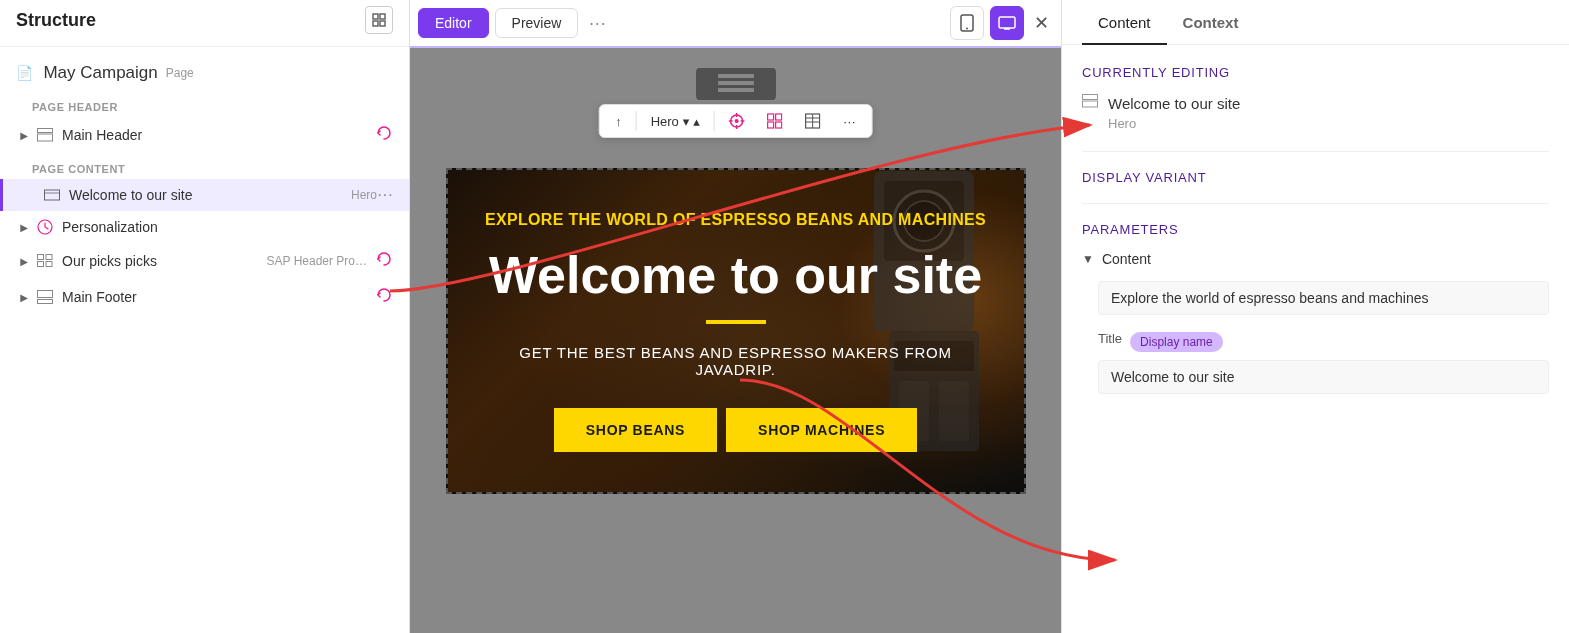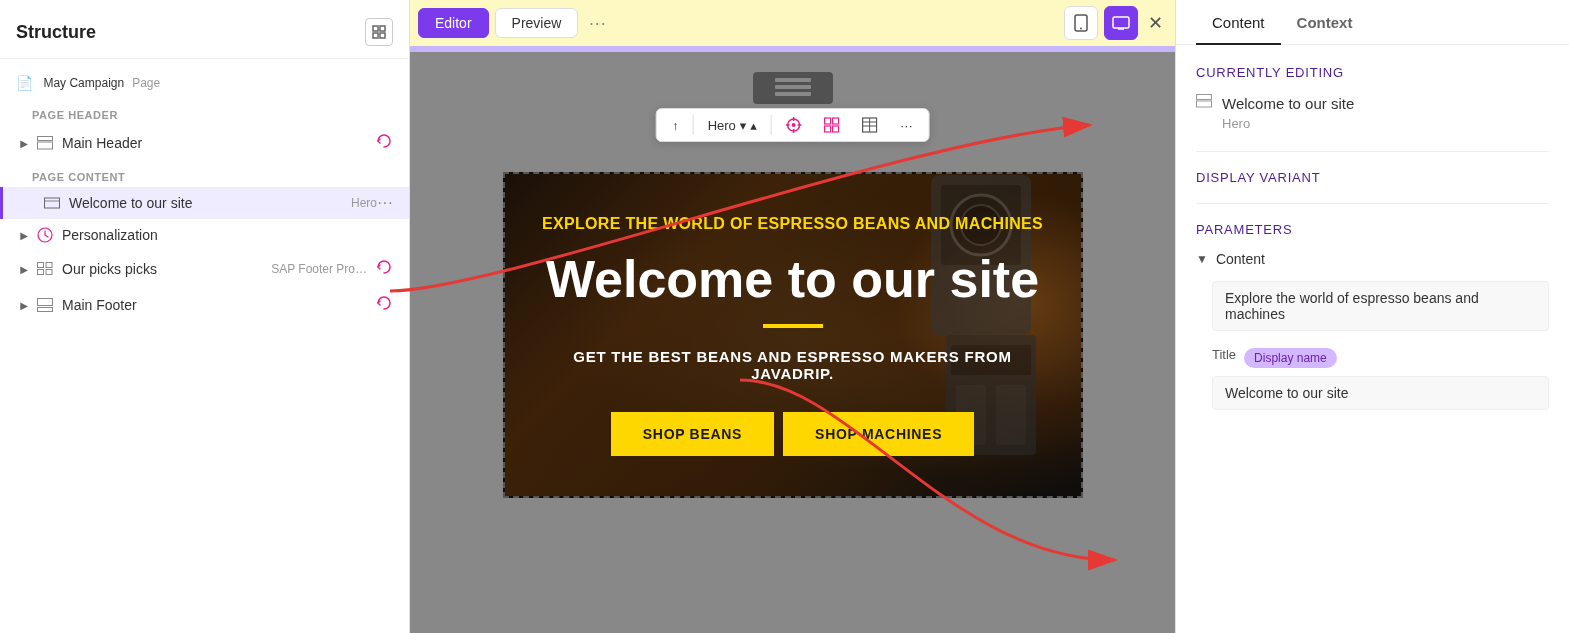--- a/index.html
+++ b/index.html
@@ -8,21 +8,21 @@
     
     .left-panel {
       width: 410px;
       background: #fff;
       border-right: 1px solid #e0e0e0;
       display: flex;
       flex-direction: column;
       flex-shrink: 0;
     }
     .left-panel-header {
-      padding: 18px 16px 12px;
+      padding: 6px 16px 12px;
       display: flex;
       align-items: center;
       justify-content: space-between;
       border-bottom: 1px solid #eee;
       gap: 16px;
     }
     .left-panel-title {
       font-size: 18px;
       font-weight: 600;
       color: #222;
@@ -90,22 +90,22 @@
     
     .middle-panel {
       flex: 1;
       background: #888;
       display: flex;
       flex-direction: column;
       overflow: hidden;
       position: relative;
     }
     .middle-toolbar {
-      background: #fef9c3;
-      border-bottom: 6px solid #c4b5fd;
+      background: #ffffff;
+      border-bottom: 2px solid #c4b5fd;
       padding: 6px 8px;
       display: flex;
       align-items: center;
       gap: 6px;
       z-index: 10;
     }
     .toolbar-btn {
       padding: 6px 16px;
       border-radius: 6px;
       font-size: 14px;
@@ -232,21 +232,21 @@
     }
     .hero-divider {
       width: 60px;
       height: 4px;
       background: #ffd700;
       margin: 0 auto 20px;
     }
     .hero-subtitle {
       color: #fff;
       font-size: 15px;
-      font-weight: 700;
+      font-weight: 400;
       text-transform: uppercase;
       letter-spacing: 0.05em;
       margin-bottom: 30px;
     }
     .hero-buttons {
       display: flex;
       gap: 9px;
       justify-content: center;
     }
     .hero-btn {
@@ -256,21 +256,21 @@
       font-weight: 800;
       font-size: 14px;
       text-transform: uppercase;
       letter-spacing: 0.05em;
       border: none;
       cursor: pointer;
     }
 
     
     .right-panel {
-      width: 394px;
+      width: 508px;
       background: #fff;
       border-left: 1px solid #e0e0e0;
       display: flex;
       flex-direction: column;
       flex-shrink: 0;
     }
     .right-panel-tabs {
       display: flex;
       border-bottom: 1px solid #eee;
       padding: 0 20px;
@@ -377,21 +377,21 @@
     }
 
     
     .page-item-row {
       display: flex;
       align-items: center;
       padding: 8px 16px;
       cursor: pointer;
     }
     .page-doc-icon { color: #bbb; font-size: 14px; margin-right: 10px; }
-    .page-name { font-size: 12px; color: #333; }
+    .page-name { font-size: 17px; color: #333; }
     .page-type { font-size: 12px; color: #999; margin-left: 8px; }
   </style>
 </head>
 <body>
 
 <div class="left-panel">
   <div class="left-panel-header">
     <span class="left-panel-title">Structure</span>
     <div class="expand-icon">
       <svg width="14" height="14" viewBox="0 0 14 14" fill="none" xmlns="http://www.w3.org/2000/svg">
@@ -457,21 +457,21 @@
       <div class="chevron">▶</div>
       <div class="tree-icon">
         <svg width="16" height="14" viewBox="0 0 16 14" fill="none">
           <rect x="0.5" y="0.5" width="6" height="5" stroke="#888" stroke-width="1" fill="none"></rect>
           <rect x="9" y="0.5" width="6" height="5" stroke="#888" stroke-width="1" fill="none"></rect>
           <rect x="0.5" y="7.5" width="6" height="5" stroke="#888" stroke-width="1" fill="none"></rect>
           <rect x="9" y="7.5" width="6" height="5" stroke="#888" stroke-width="1" fill="none"></rect>
         </svg>
       </div>
       <span class="tree-label">Our picks picks</span>
-      <span class="tree-badge">SAP Footer Pro…</span>
+      <span class="tree-badge">SAP Header Pro…</span>
       <div class="pink-badge" style="margin-left:8px;">
         <svg width="18" height="18" viewBox="0 0 18 18" fill="none">
           <path d="M3 9a6 6 0 1 1 6 6" stroke="#e91e8c" stroke-width="1.5" fill="none" stroke-linecap="round"></path>
           <path d="M3 9l2-2M3 9l2 2" stroke="#e91e8c" stroke-width="1.5" stroke-linecap="round"></path>
         </svg>
       </div>
     </div>
 
     <div class="tree-item">
       <div class="chevron">▶</div>

